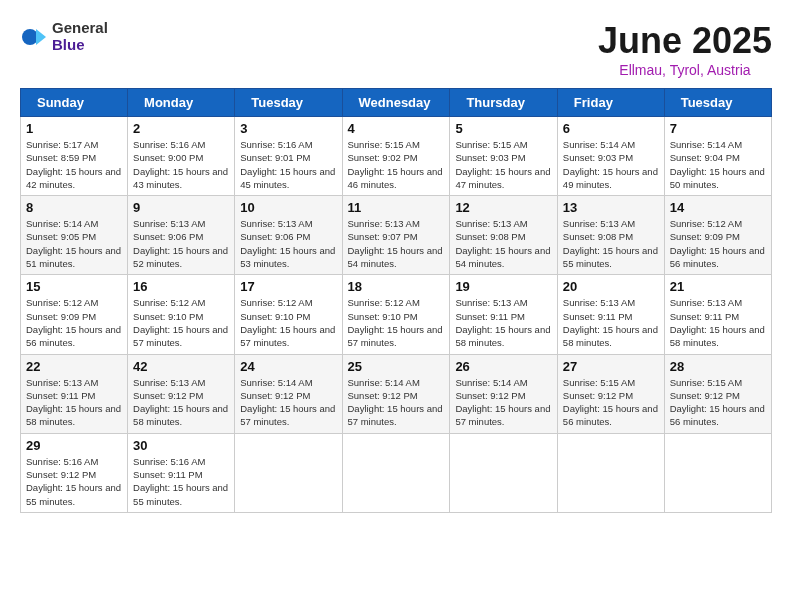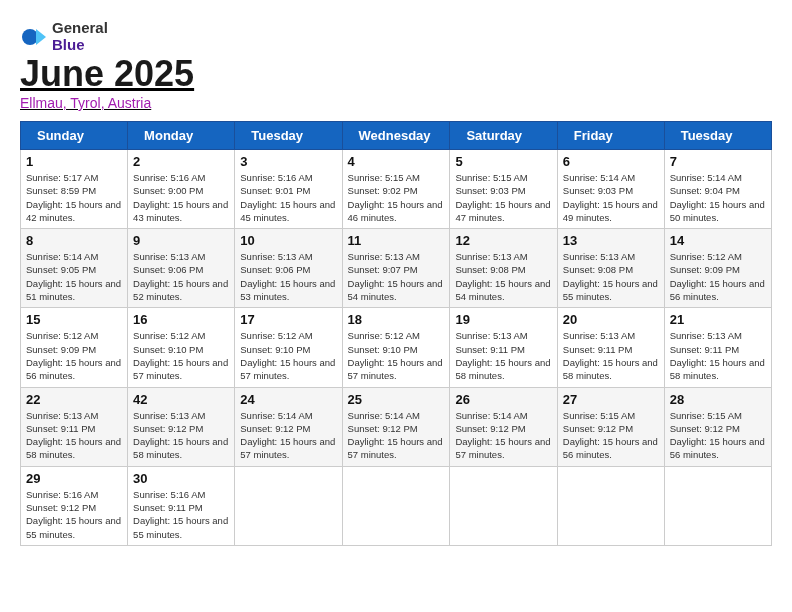--- a/index.html
+++ b/index.html
@@ -8,34 +8,32 @@
       background: #fff;
       width: 792px;
       min-height: 612px;
       padding: 20px;
     }
     .header-area {
       display: flex;
       justify-content: space-between;
       align-items: flex-start;
       margin-bottom: 10px;
-      flex-direction: column;
     }
     .logo {
       display: flex;
       align-items: center;
     }
     .logo-icon {
       width: 28px;
       height: 28px;
       margin-right: 4px;
     }
     .title-area {
-      text-align: left;
-      text-decoration: underline;
+      text-align: center;
     }
     .month-title {
       font-size: 36px;
       font-weight: bold;
       color: #1a1a1a;
     }
     .location {
       font-size: 14px;
       color: #a21caf;
     }
@@ -104,21 +102,21 @@
   </div>
 </div>
 
 <table class="calendar">
   <thead>
     <tr>
       <th>Sunday</th>
       <th>Monday</th>
       <th>Tuesday</th>
       <th>Wednesday</th>
-      <th>Saturday</th>
+      <th>Thursday</th>
       <th>Friday</th>
       <th>Tuesday</th>
     </tr>
   </thead>
   <tbody id="calendar-body">
   <tr>
         <td>
           <span class="day-number">1</span>
           <div class="day-info">Sunrise: 5:17 AM<br>Sunset: 8:59 PM<br>Daylight: 15 hours and 42 minutes.</div>
         </td>

